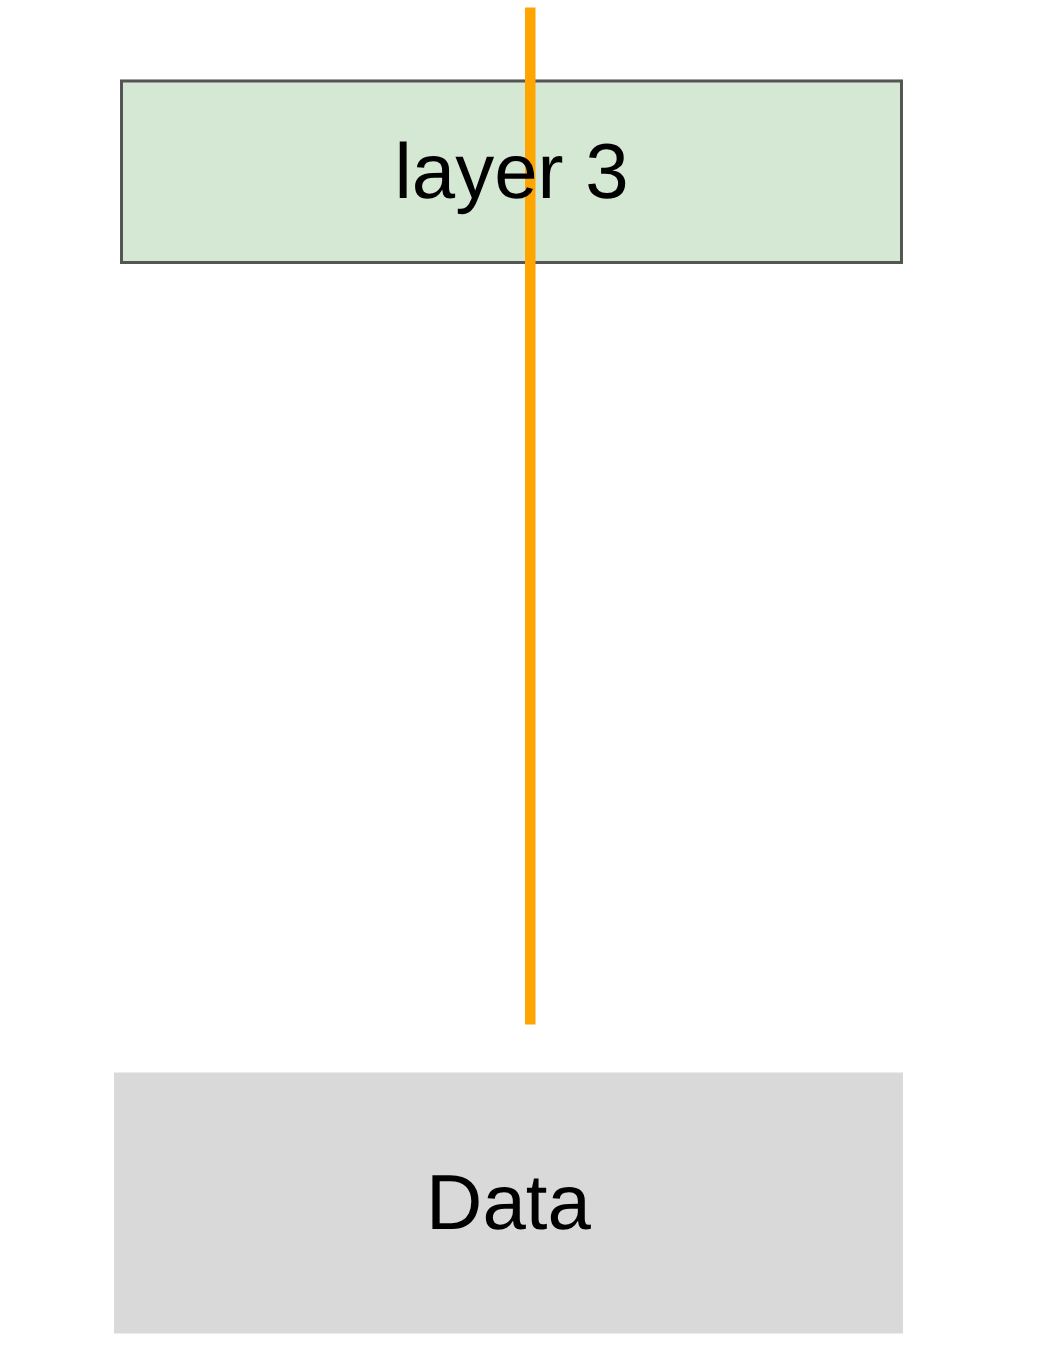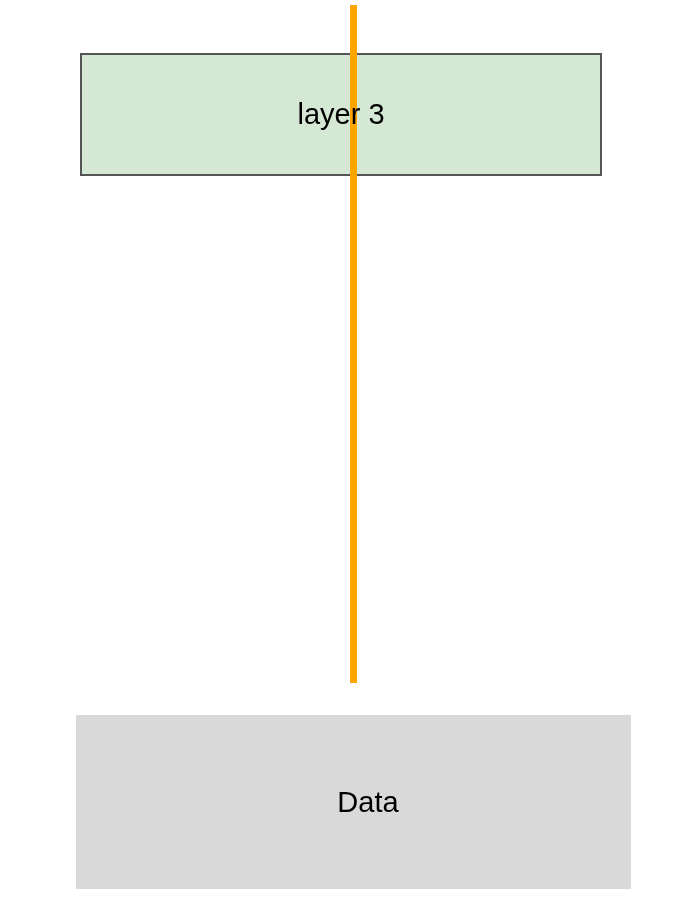--- a/index.html
+++ b/index.html
@@ -24,40 +24,39 @@
     background: #d5e8d4;
     border: 2px solid #555555;
     display: flex;
     align-items: center;
     justify-content: center;
   }
   .layer-box .label,
   .data-box .label {
     position: relative;
     z-index: 2;
-    font-size: 29px;
+    font-size: 52px;
     line-height: 1;
     color: #000000;
     white-space: nowrap;
   }
   #layer-box-3 { top: 53px; }
   #layer-box-2 { top: 203px; }
   #layer-box-1 { top: 353px; }
   #layer-box-0 { top: 503px; }
   .data-box {
     position: absolute;
     left: 76px;
     top: 715px;
     width: 526px;
     height: 174px;
     background: #d9d9d9;
     display: flex;
     align-items: center;
     justify-content: center;
-    padding-left: 29px;
   }
   .flow-line {
     position: absolute;
     left: 350px;
     top: 5px;
     width: 7px;
     height: 678px;
     background: #ffa500;
     z-index: 1;
   }

